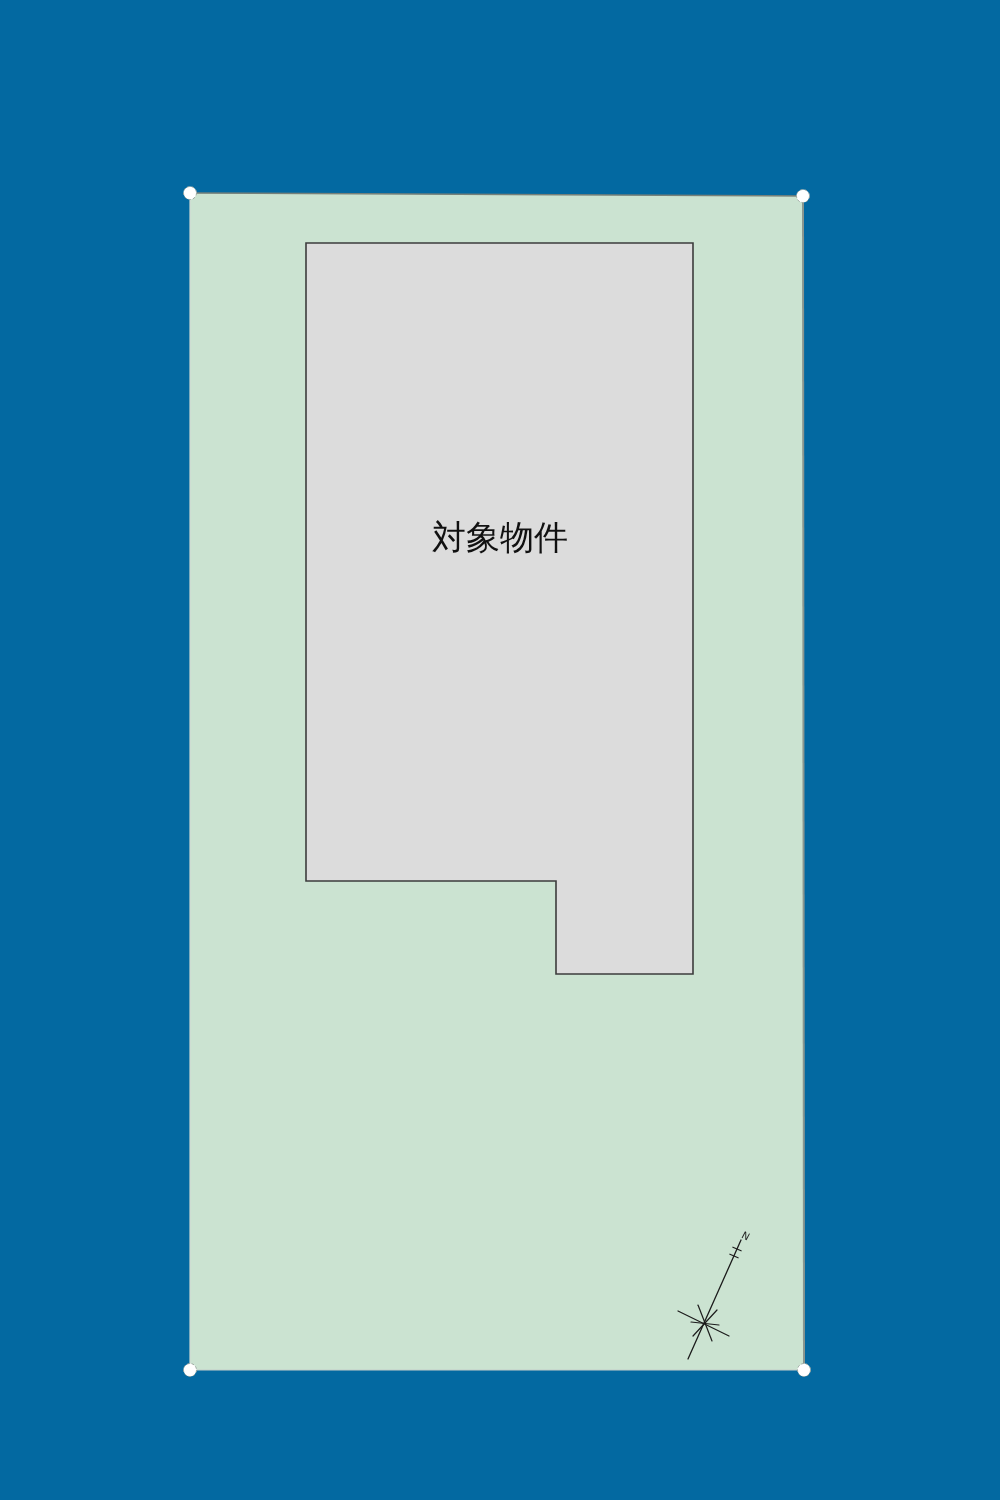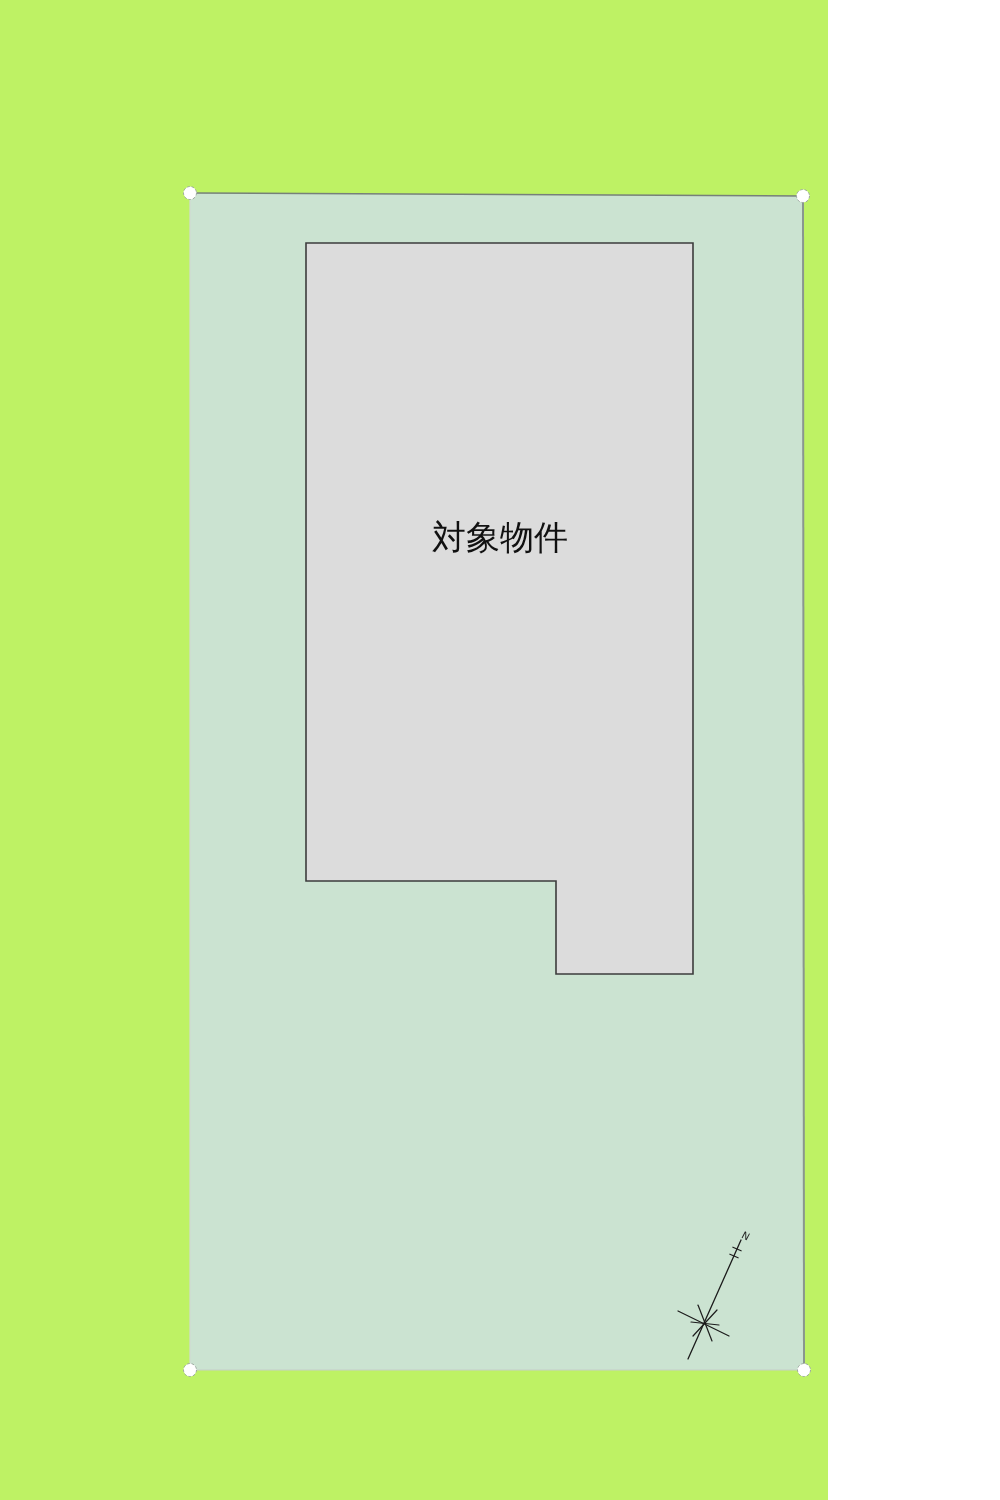--- a/index.html
+++ b/index.html
@@ -2,23 +2,23 @@
 <html><head>
 <meta charset="utf-8">
 <style>
   html, body {
     margin: 0;
     padding: 0;
     background: #ffffff;
   }
   .stage {
     position: relative;
-    width: 828px;
+    width: 1000px;
     height: 1500px;
-    background: #bef264;
+    background: #0369a1;
     font-family: "Liberation Sans", sans-serif;
     overflow: hidden;
   }
   svg.plan {
     position: absolute;
     left: 0;
     top: 0;
     width: 1000px;
     height: 1500px;
     display: block;

